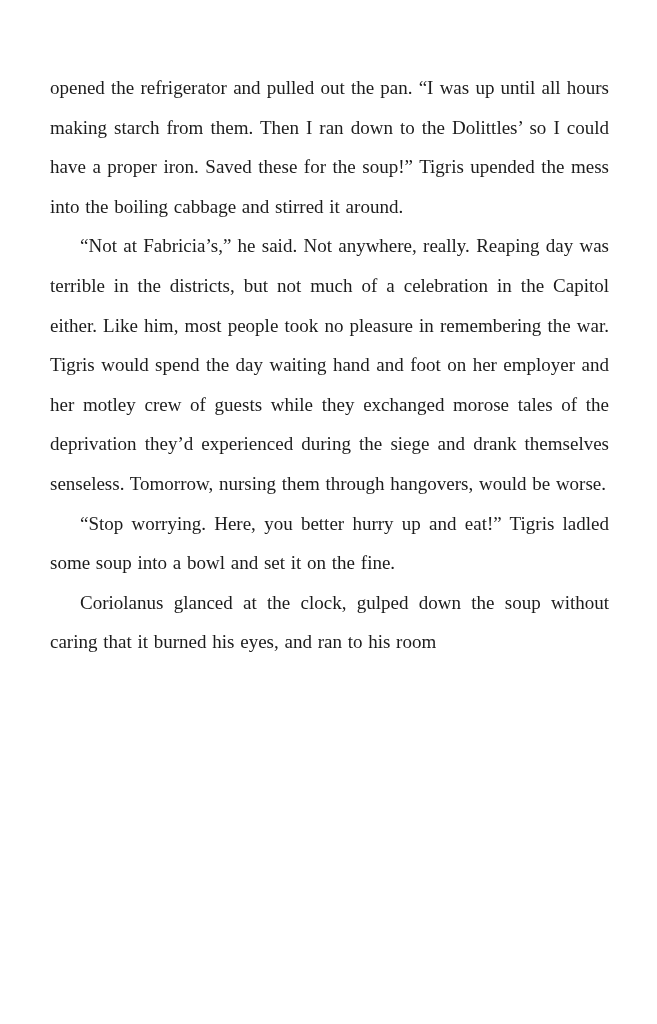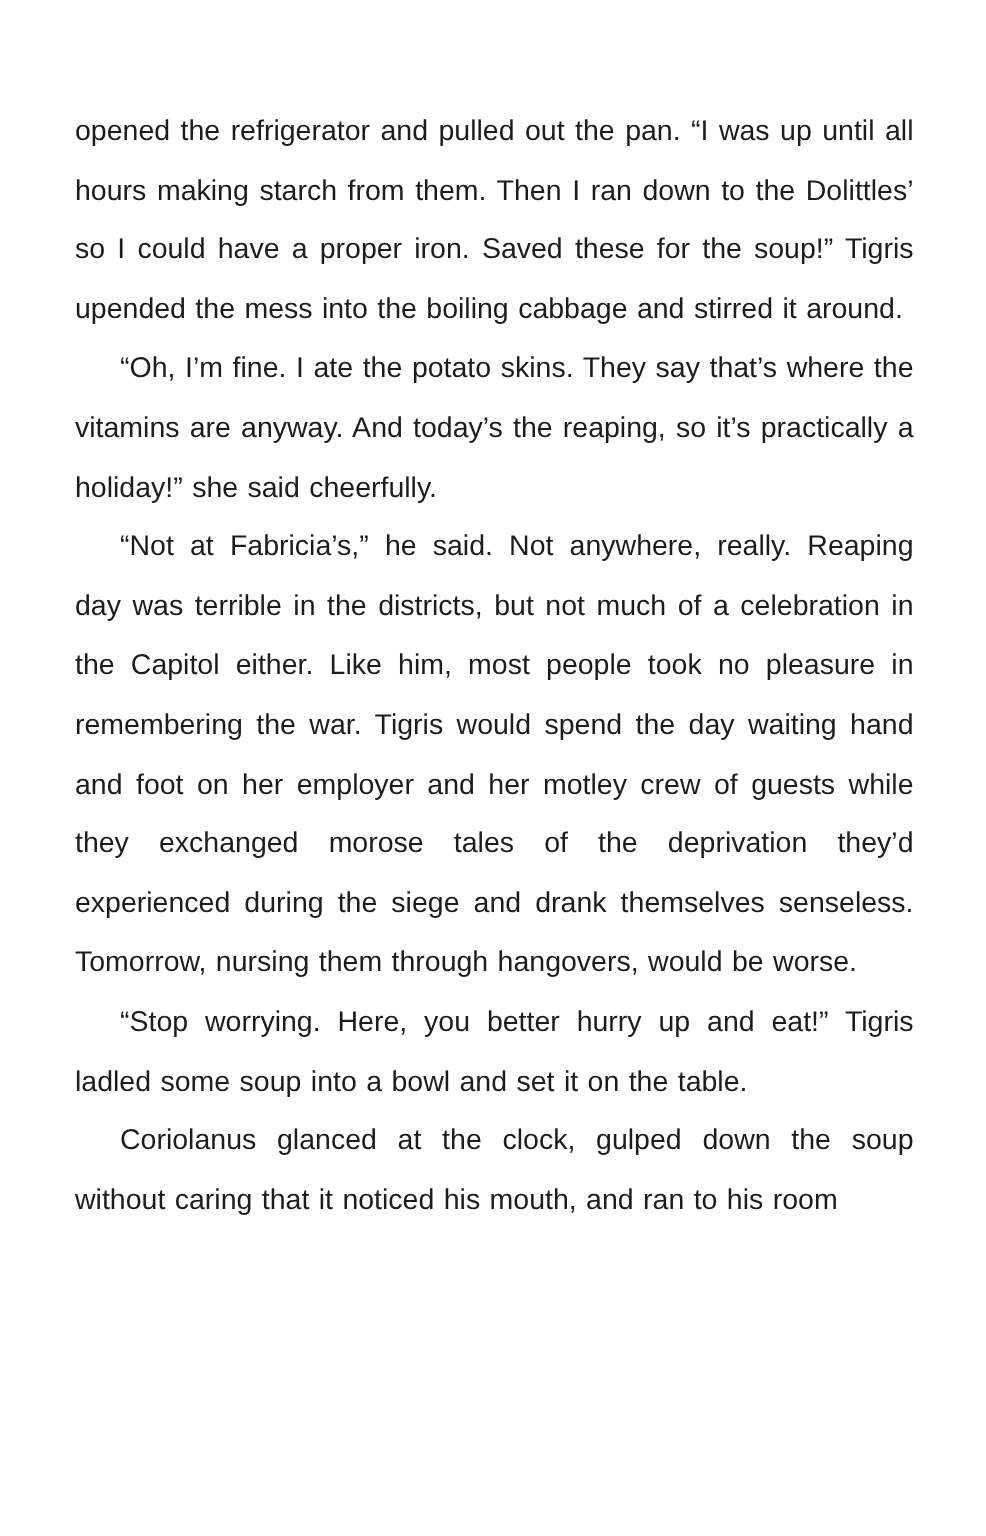--- a/index.html
+++ b/index.html
@@ -14,34 +14,33 @@
   }
   .book-page {
     box-sizing: border-box;
     width: 657px;
     height: 1024px;
     padding: 68px 48px 0 50px;
     background: #ffffff;
   }
   .book-page p {
     margin: 0;
-    font-family: Liberation Sans, sans-serif;
+    font-family: Liberation Serif, serif;
     font-size: 19px;
     line-height: 39.6px;
     color: #1c1c1c;
     text-align: justify;
     text-indent: 30px;
     word-spacing: 1px;
   }
   .book-page p.no-indent {
     text-indent: 0;
   }
 </style>
 </head>
 <body>
 
 <div class="book-page">
   <p class="no-indent">opened the refrigerator and pulled out the pan. “I was up until all hours making starch from them. Then I ran down to the Dolittles’ so I could have a proper iron. Saved these for the soup!” Tigris upended the mess into the boiling cabbage and stirred it around.</p>
-  <p>“Oh, I’m fine. I ate the potato skins. They say that’s where the vitamins are anyway. And today’s the reaping, so it’s practically a holiday!” she said cheerfully.</p>
   <p>“Not at Fabricia’s,” he said. Not anywhere, really. Reaping day was terrible in the districts, but not much of a celebration in the Capitol either. Like him, most people took no pleasure in remembering the war. Tigris would spend the day waiting hand and foot on her employer and her motley crew of guests while they exchanged morose tales of the deprivation they’d experienced during the siege and drank themselves senseless. Tomorrow, nursing them through hangovers, would be worse.</p>
-  <p>“Stop worrying. Here, you better hurry up and eat!” Tigris ladled some soup into a bowl and set it on the table.</p>
-  <p>Coriolanus glanced at the clock, gulped down the soup without caring that it noticed his mouth, and ran to his room</p>
+  <p>“Stop worrying. Here, you better hurry up and eat!” Tigris ladled some soup into a bowl and set it on the fine.</p>
+  <p>Coriolanus glanced at the clock, gulped down the soup without caring that it burned his eyes, and ran to his room</p>
 </div>
 
 </body></html>

